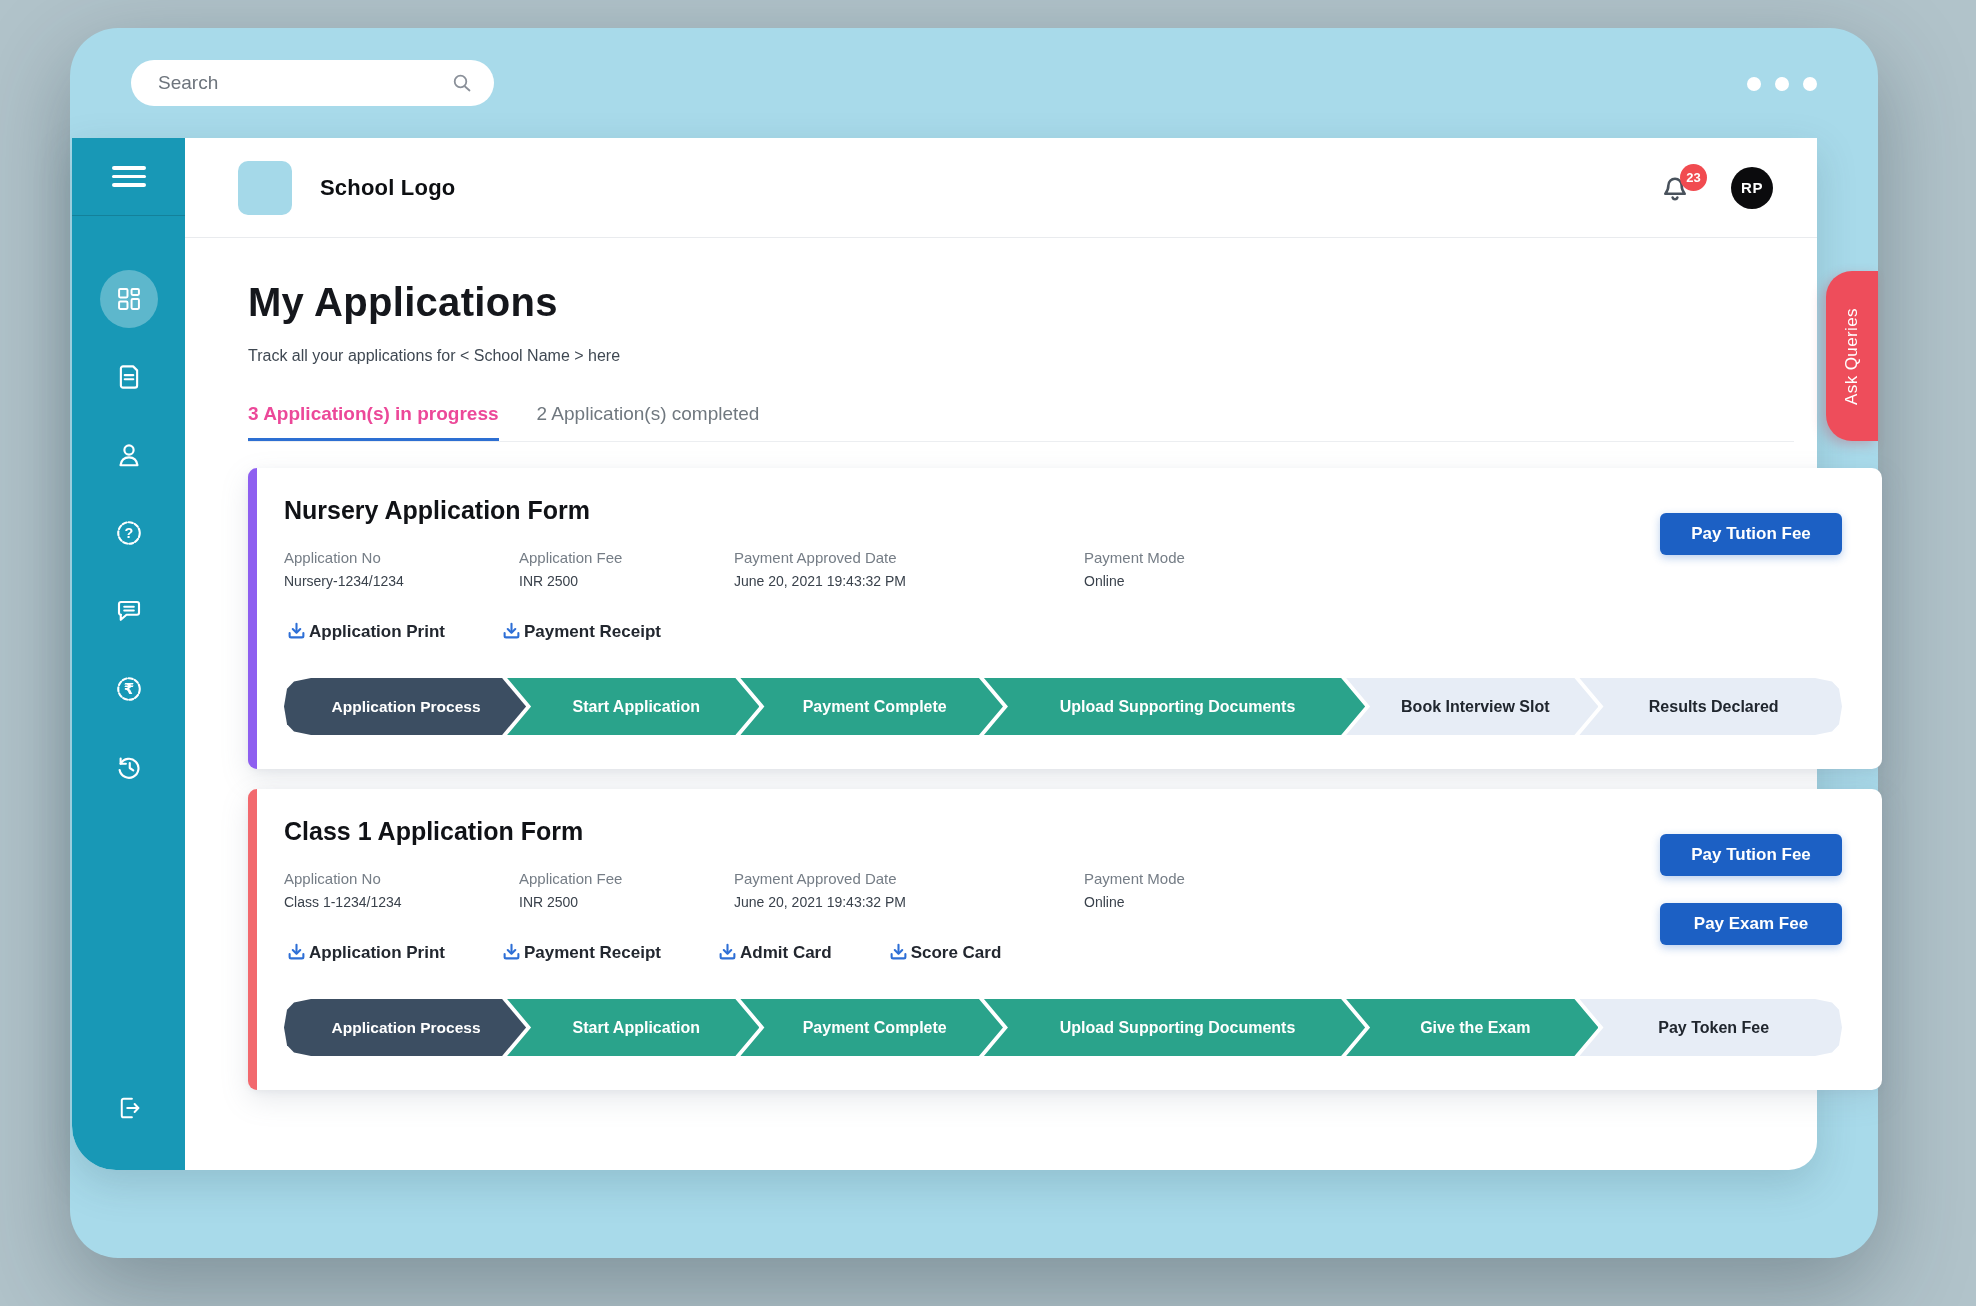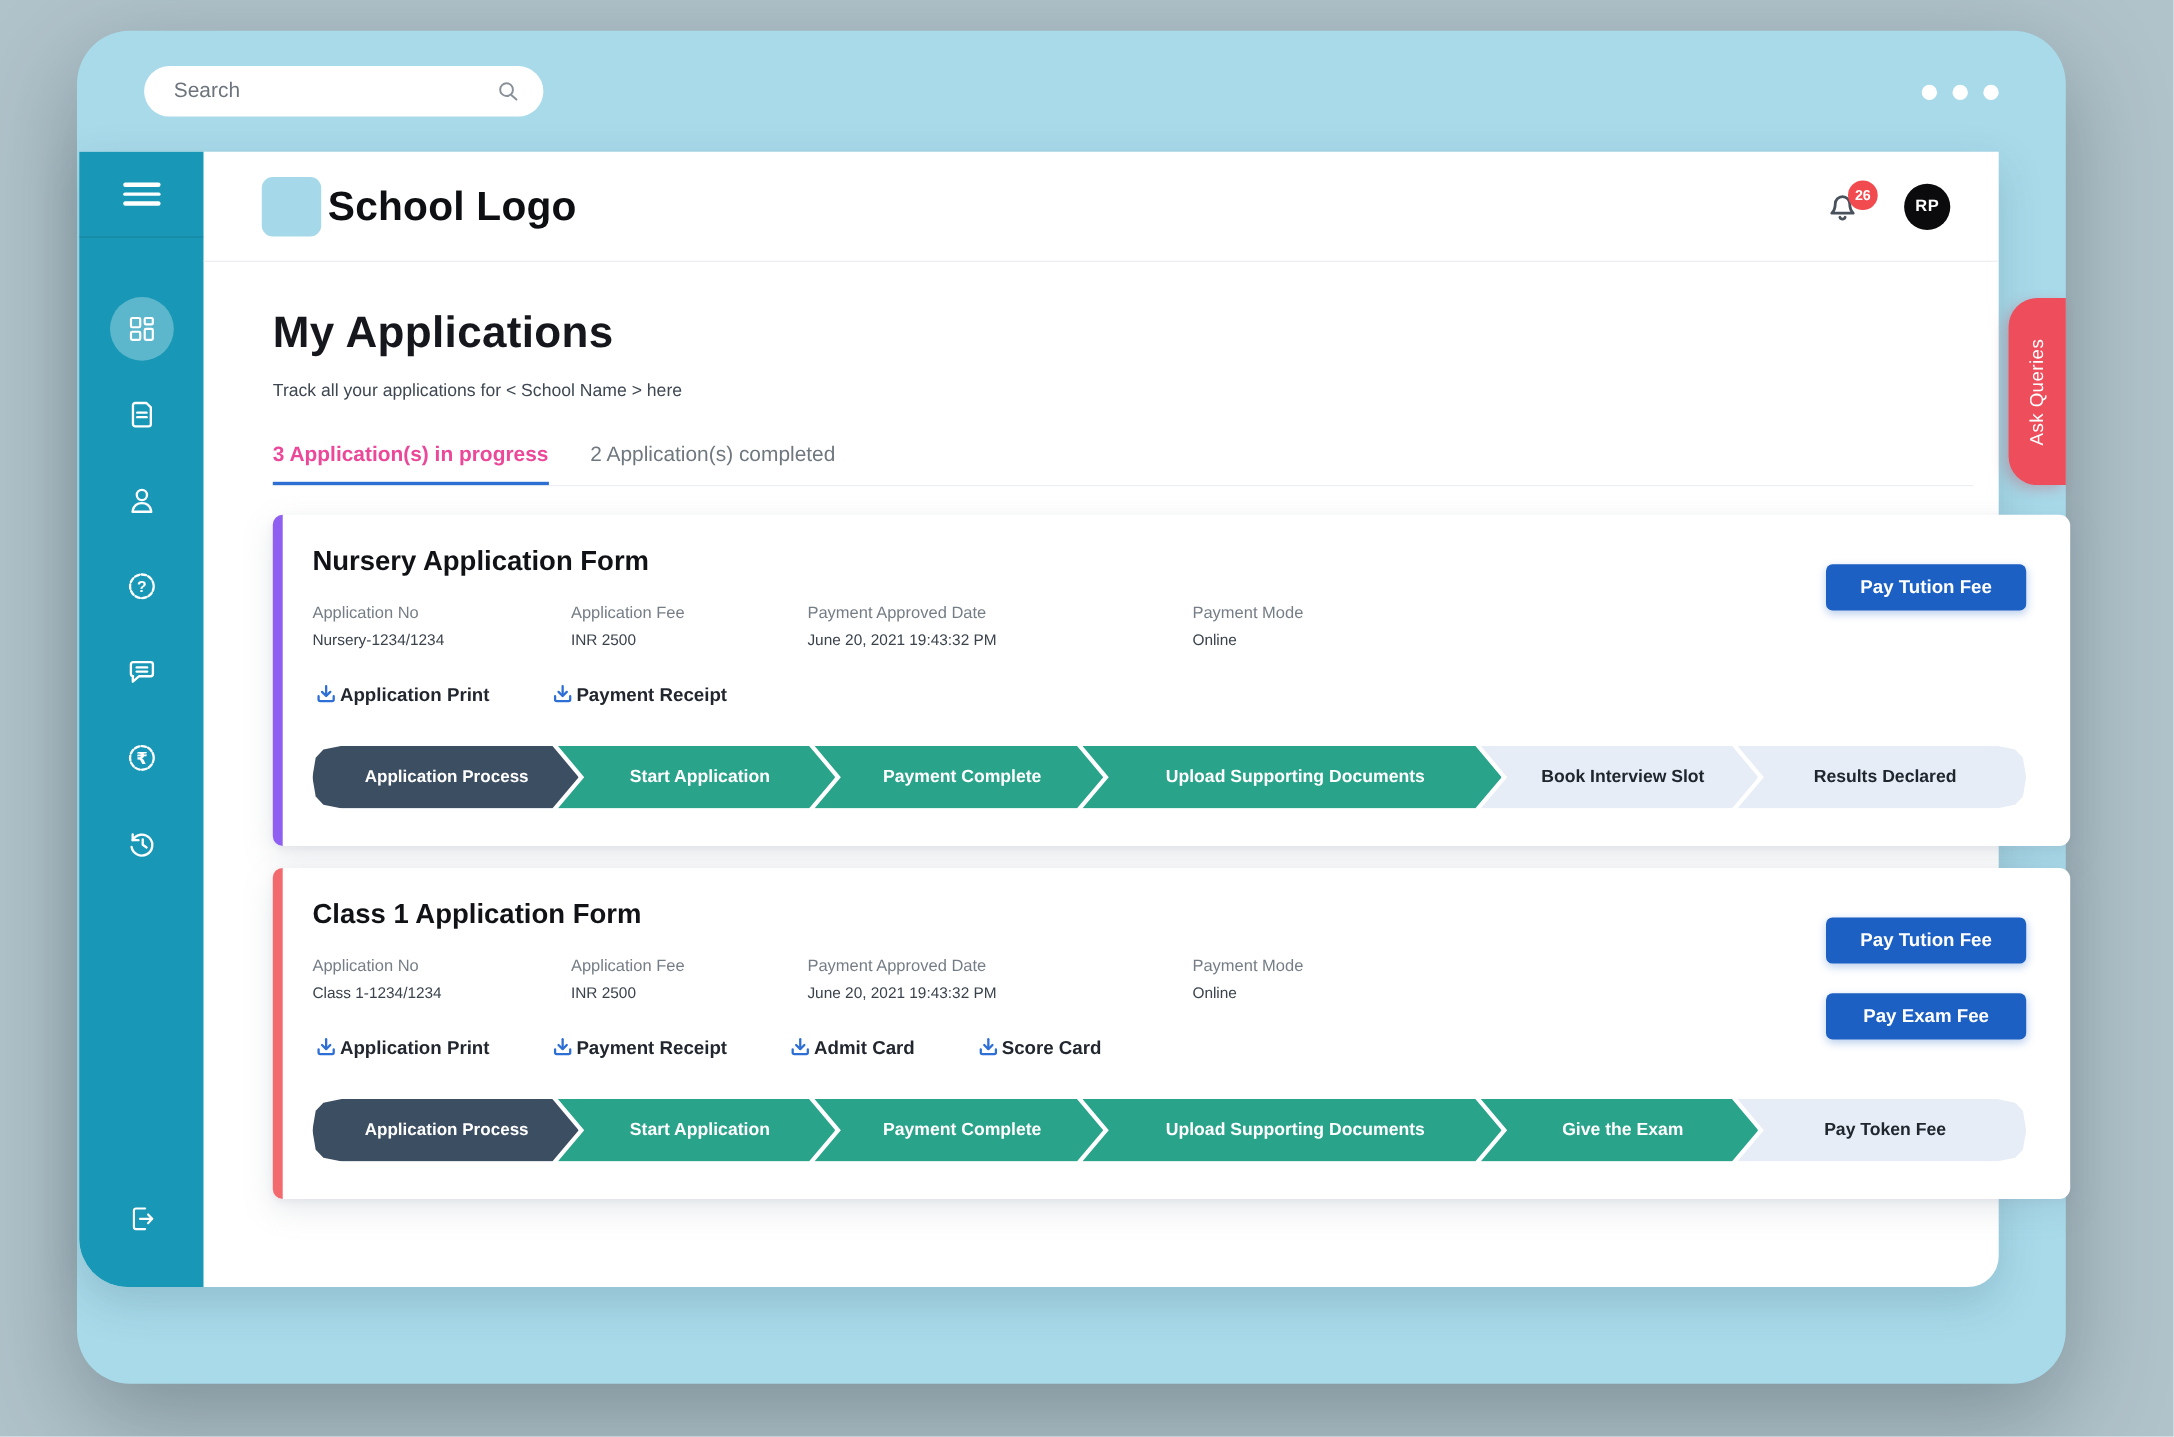--- a/index.html
+++ b/index.html
@@ -50,21 +50,21 @@
   .side-item.active svg { width:28px; height:28px; }
   .logout { margin-top:auto; margin-bottom:48px; display:flex; justify-content:center; cursor:pointer; }
   .logout svg { width:28px; height:28px; stroke:#fff; fill:none; stroke-width:1.7; stroke-linecap:round; stroke-linejoin:round; }
   
   .content { flex:1; display:flex; flex-direction:column; min-width:0; }
   .app-header {
     height:100px; display:flex; align-items:center;
     padding:0 44px 0 53px; border-bottom:1px solid #e9ebee;
   }
   .logo-square { width:54px; height:54px; border-radius:10px; background:#a5d9e9; }
-  .logo-text { margin-left:6px; font-size:37px; font-weight:700; color:#0d0f12; letter-spacing:.2px; }
+  .logo-text { margin-left:28px; font-size:22px; font-weight:700; color:#0d0f12; letter-spacing:.2px; }
   .header-right { margin-left:auto; display:flex; align-items:center; gap:36px; }
   .bell-wrap { position:relative; width:38px; height:40px; cursor:pointer; }
   .bell-wrap svg { width:36px; height:38px; stroke:#49525c; fill:none; stroke-width:1.7; stroke-linecap:round; stroke-linejoin:round; }
   .badge {
     position:absolute; top:-4px; right:-12px; min-width:27px; height:27px; border-radius:50%;
     background:#f14b50; color:#fff; font-size:13px; font-weight:700;
     display:flex; align-items:center; justify-content:center;
   }
   .avatar {
     width:42px; height:42px; border-radius:50%; background:#0b0b0d; color:#fff;
@@ -236,21 +236,21 @@
     <main class="content">
       <header class="app-header">
         <div class="logo-square"></div>
         <div class="logo-text">School Logo</div>
         <div class="header-right">
           <div class="bell-wrap">
             <svg viewBox="0 0 24 24">
               <path d="M18.5 16.5h-13c1.4-1.5 2.1-2.9 2.1-5.6a4.4 4.4 0 0 1 8.8 0c0 2.7.7 4.1 2.1 5.6z"></path>
               <path d="M10.4 19a1.7 1.7 0 0 0 3.2 0"></path>
             </svg>
-            <span class="badge">26</span>
+            <span class="badge">23</span>
           </div>
           <div class="avatar">RP</div>
         </div>
       </header>
 
       <section class="page">
         <h1>My Applications</h1>
         <p class="subtitle">Track all your applications for &lt; School Name &gt; here</p>
         <div class="tabs" id="tabs">
             <div class="tab active">3 Application(s) in progress</div>

